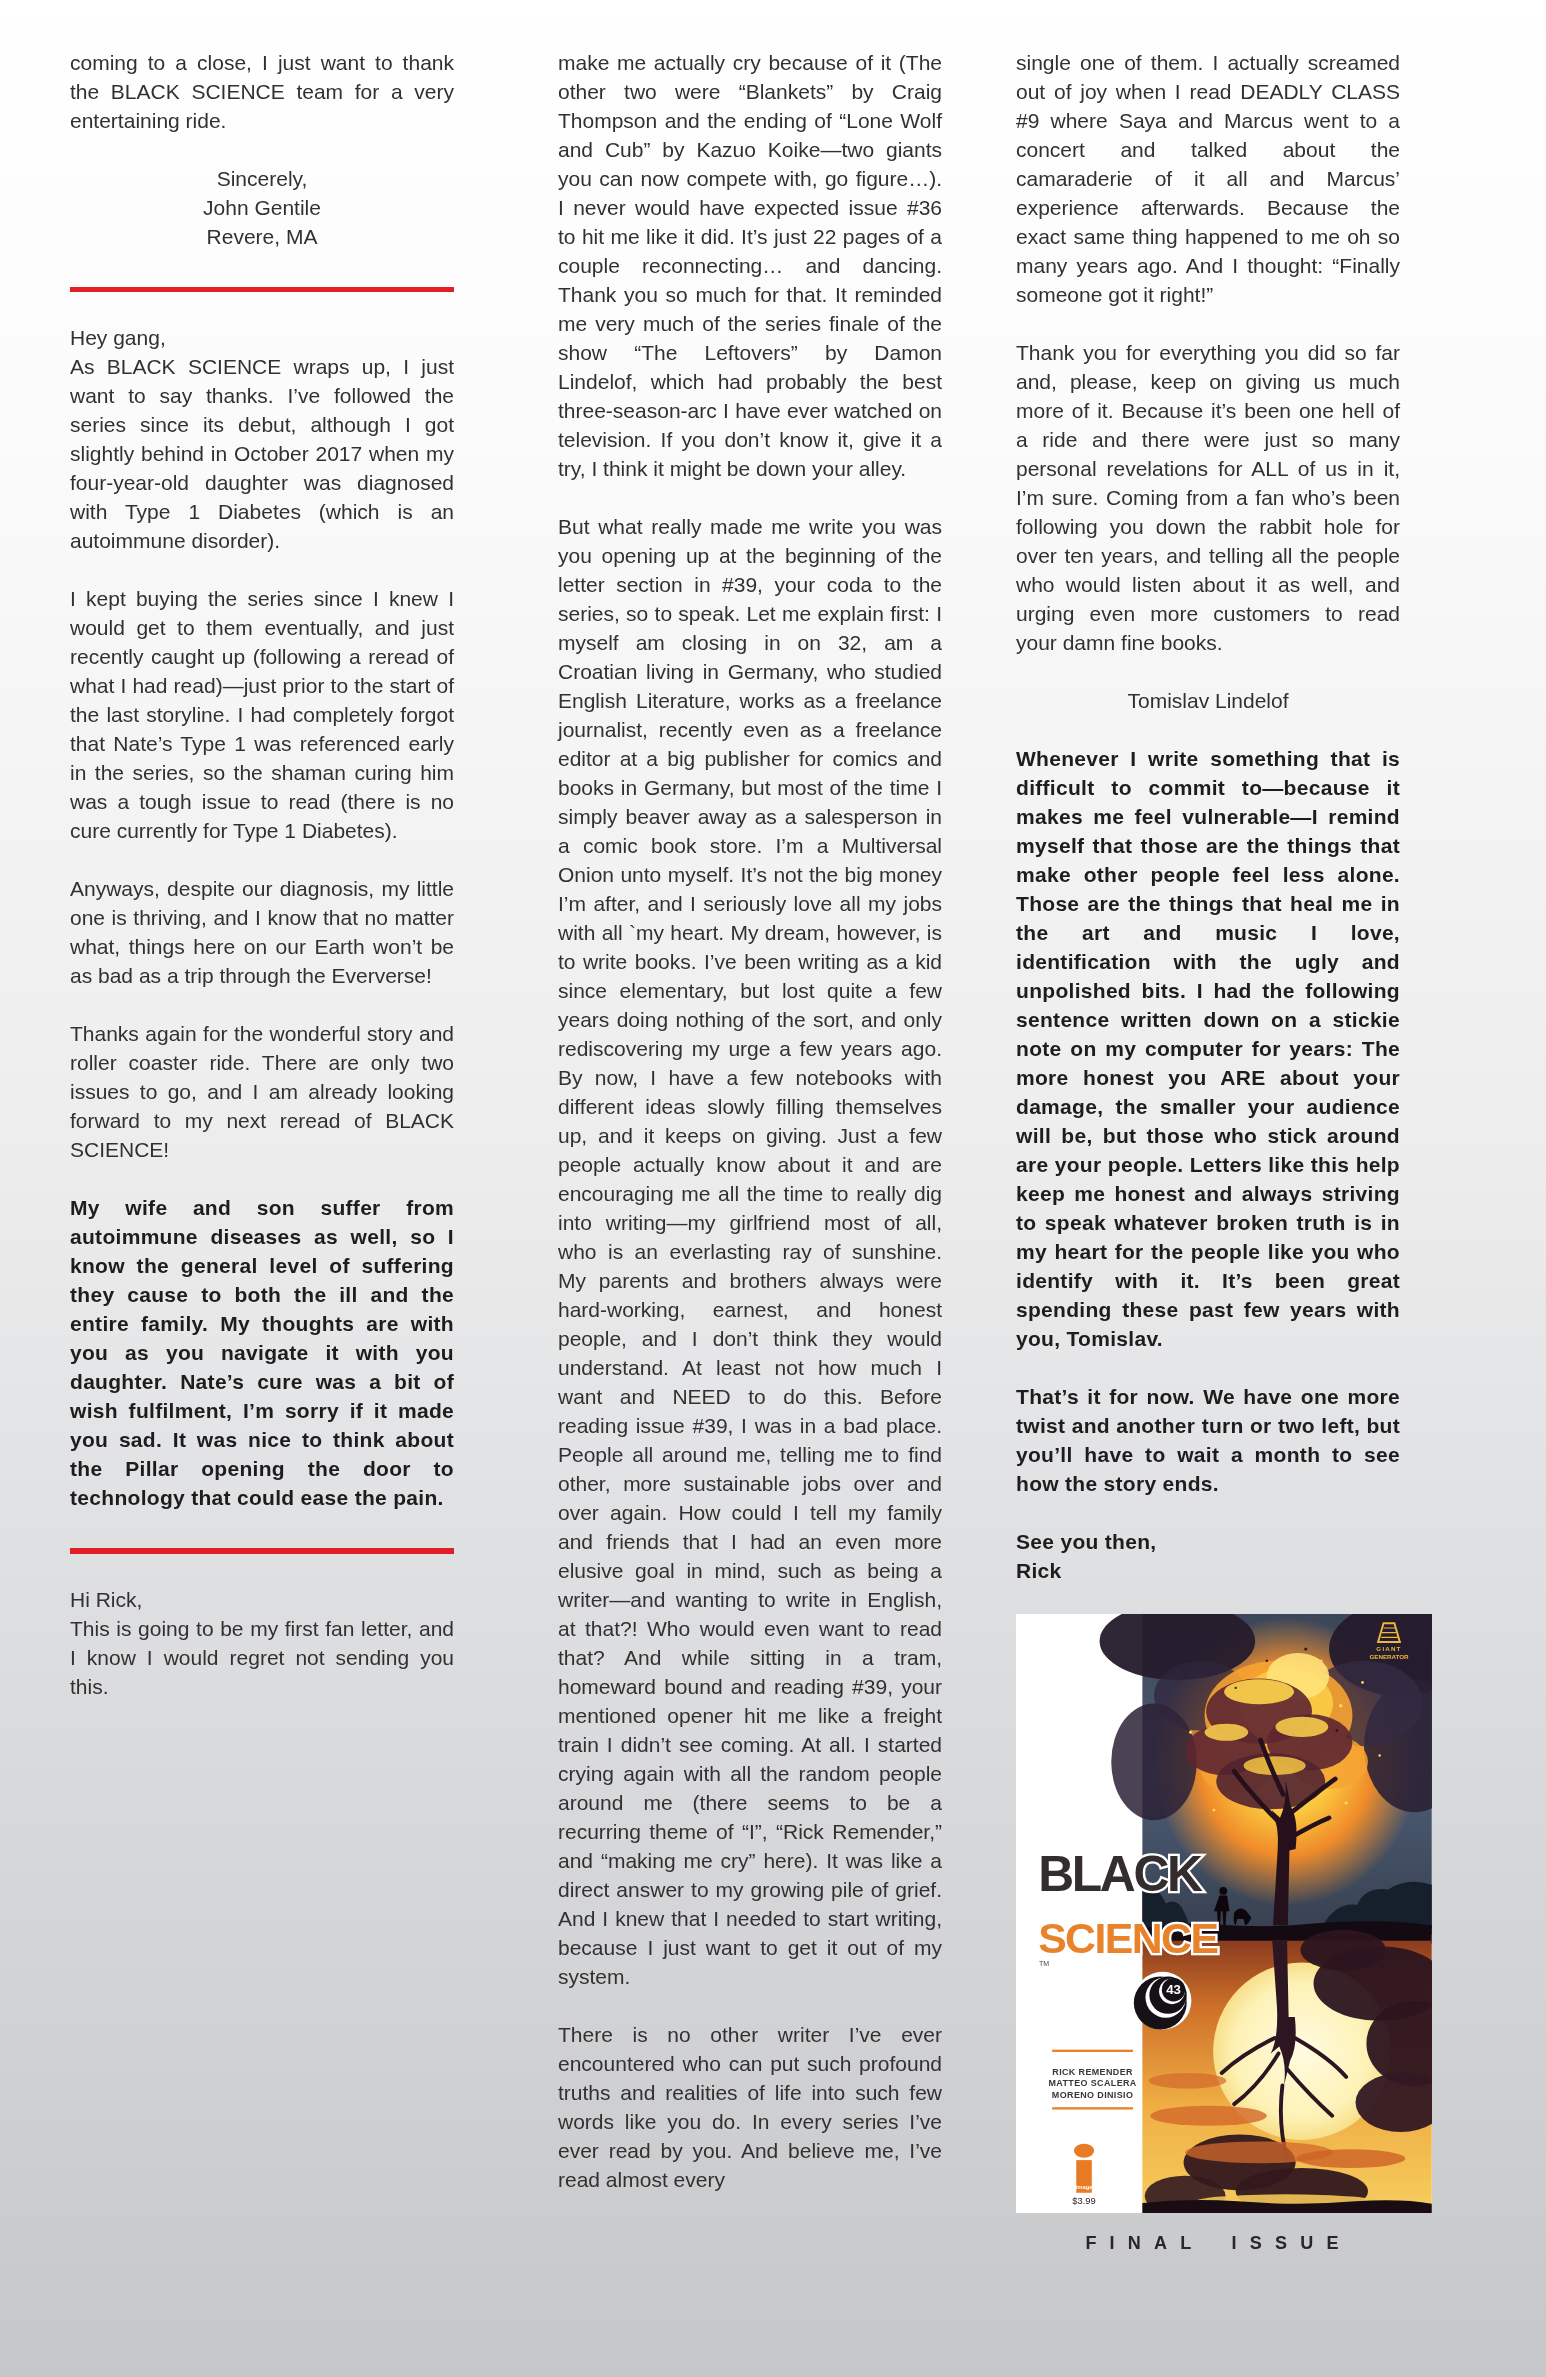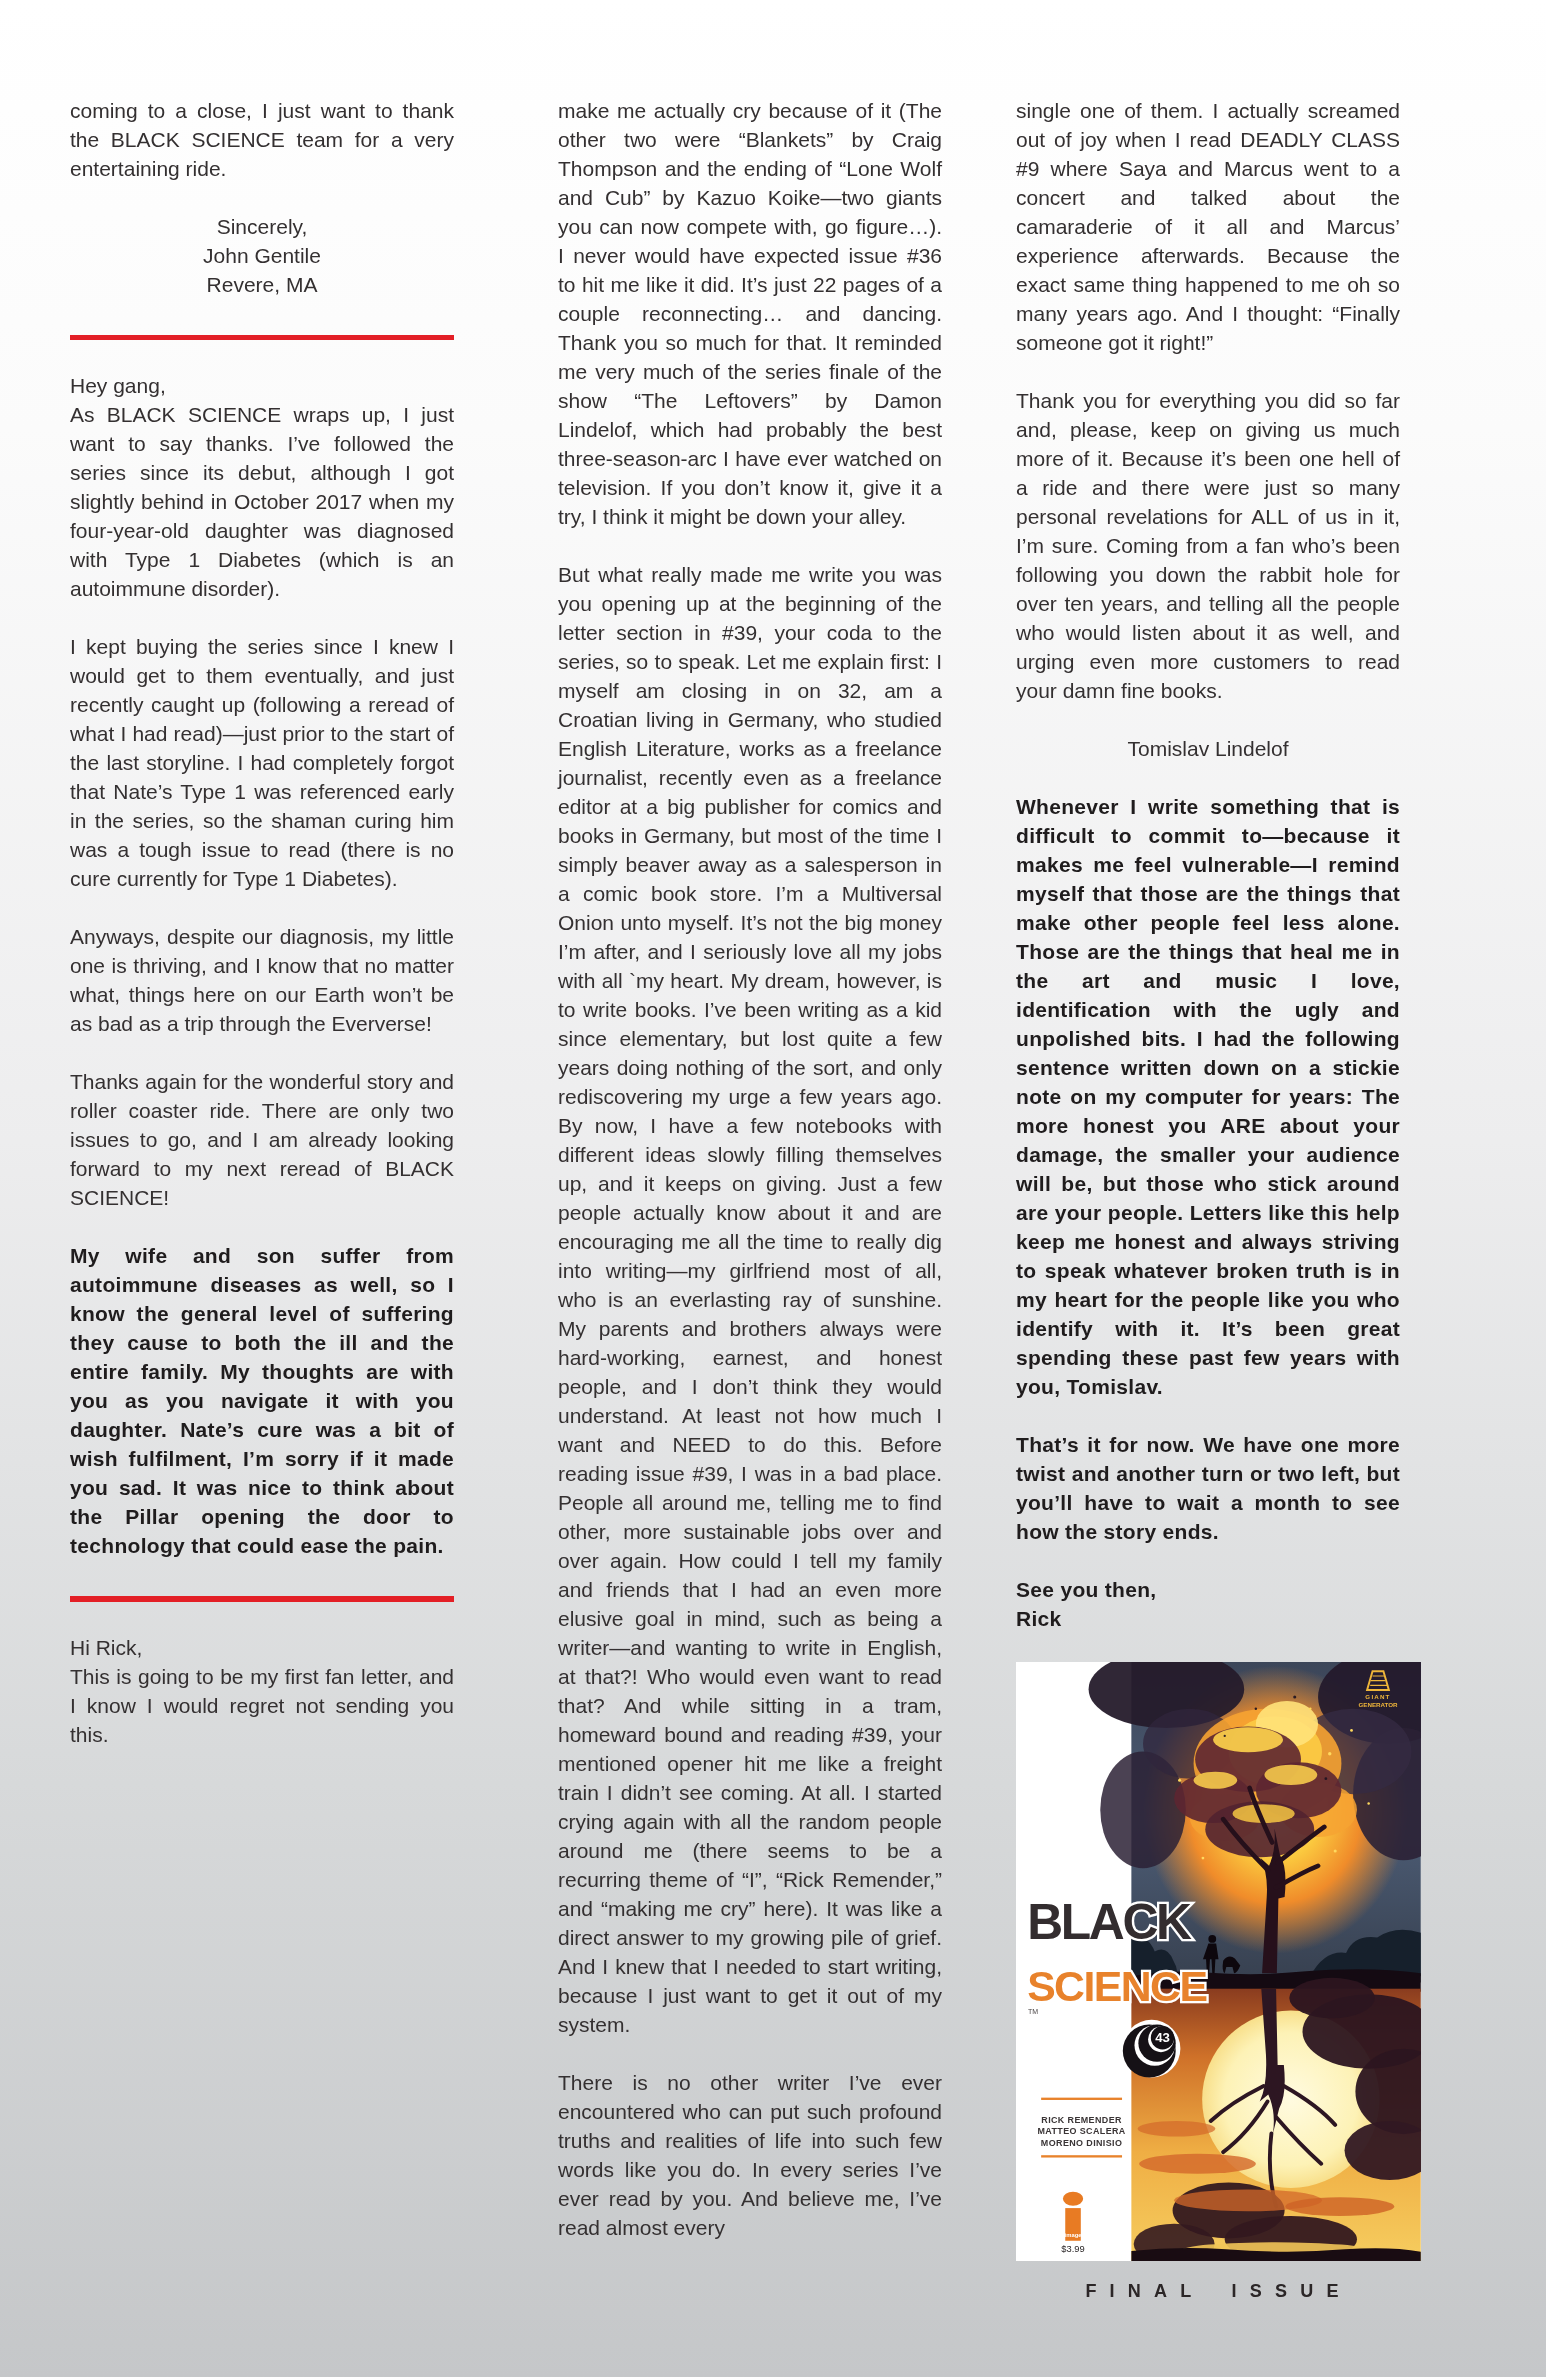--- a/index.html
+++ b/index.html
@@ -2,35 +2,35 @@
 <html style="font-size:12.4px"><head>
 <meta charset="utf-8">
 <style>
   html,body{margin:0;padding:0;}
   body{
     width:1547px;height:2377px;position:relative;overflow:hidden;
     background:linear-gradient(180deg,#ffffff 0%,#fbfbfb 18%,#ededee 48%,#d7d9da 75%,#c5c7c9 100%);
     font-family:"Liberation Sans","DejaVu Sans",sans-serif;
     color:#343031;
   }
-  .col{position:absolute;top:48px;width:384px;margin-top:48px;}
+  .col{position:absolute;top:48px;width:384px;}
   #col1{left:70px;}
   #col2{left:558px;}
   #col3{left:1016px;}
   .para{
     margin:0 0 29px 0;font-size:21px;line-height:29px;
     text-align:justify;white-space:pre-line;color:#343031;
   }
   .para.bold{
     font-weight:bold;letter-spacing:0.3px;color:#1f1c1d;margin-top:22px;
   }
   .para.signature{text-align:center;}
   .divider{height:5.4px;background:#e31f26;margin:36px 0 31px 0;}
   .cover{
-    position:relative;width:405px;height:599px;margin-top:22px;background:#ffffff;
+    position:relative;width:405px;height:599px;margin-top:22px;background:#ffffff;padding-left:11px;
   }
   .cover svg{display:block;width:405px;height:599px;}
   .final-issue{
     width:405px;text-align:center;font-weight:bold;font-size:18px;
     letter-spacing:13.2px;word-spacing:9.3px;color:#2b2627;margin-top:20px;white-space:nowrap;
   }
 </style>
 </head>
 <body>
 

